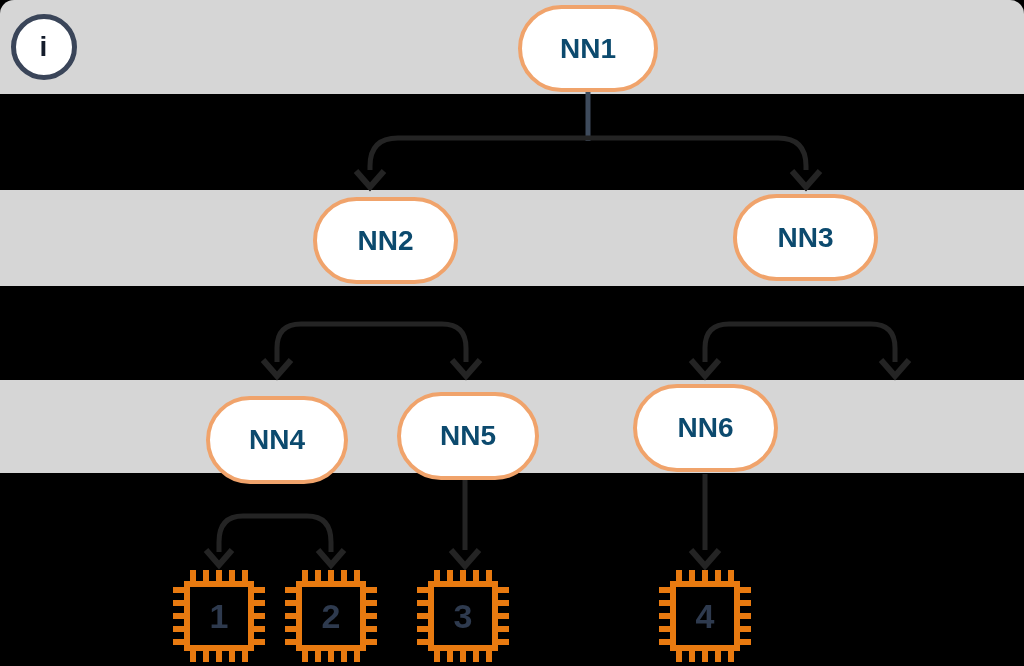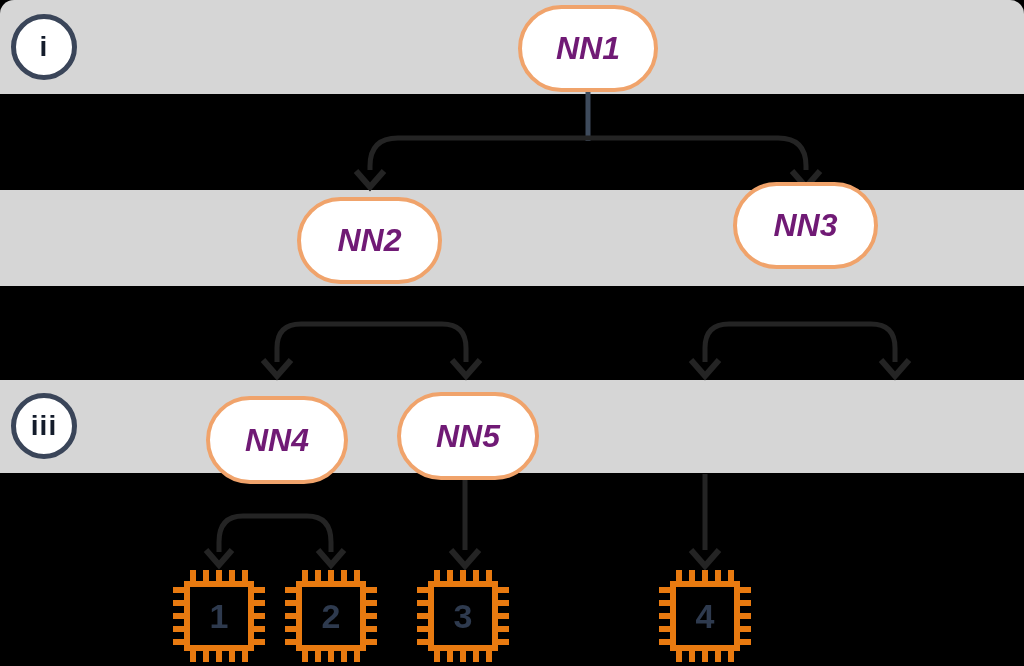--- a/index.html
+++ b/index.html
@@ -34,25 +34,25 @@
   .row-circle.r2{left:11px;top:202px;}
   .row-circle.r3{left:11px;top:393px;}
 
   .node{
     position:absolute;
     box-sizing:border-box;
     background:#fff;
     border:4px solid #f0a36b;
     border-radius:44px;
     display:flex;align-items:center;justify-content:center;
-    font-weight:bold;font-size:32px;color:#701a75;font-style:italic;
+    font-weight:bold;font-size:28px;color:#0c4a6e;
   }
   .n-nn1{left:518px;top:5px;width:140px;height:87px;}
-  .n-nn2{left:297px;top:197px;width:145px;height:87px;text-align:right;}
-  .n-nn3{left:733px;top:182px;width:145px;height:87px;}
+  .n-nn2{left:313px;top:197px;width:145px;height:87px;text-align:right;}
+  .n-nn3{left:733px;top:194px;width:145px;height:87px;}
   .n-nn4{left:206px;top:384px;width:142px;height:88px;margin-top:12px;}
   .n-nn5{left:397px;top:384px;width:142px;height:88px;margin-top:8px;}
   .n-nn6{left:633px;top:384px;width:145px;height:88px;}
   .n-nn7{left:823px;top:384px;width:145px;height:88px;}
 
   svg.edges{position:absolute;left:0;top:0;}
   .edge{stroke:#242424;stroke-width:5px;fill:none;stroke-linejoin:miter;}
   .edge.head{stroke-width:6px;}
   .stem{stroke:#3e4b5c;stroke-width:5px;fill:none;}
 
@@ -100,39 +100,39 @@
     <path class="edge" d="M465 473 V550"></path>
     <path class="edge head" d="M451 550 L465 566 L479 550"></path>
 
     <path class="edge" d="M705 474 V550"></path>
     <path class="edge head" d="M691 550 L705 566 L719 550"></path>
   </svg>
 
   <div class="row-circle r1">
     <span>i</span>
   </div>
-  <div class="row-circle r3">
-    <span>iii</span>
-  </div>
 
   <div class="node n-nn1">
     <span>NN1</span>
   </div>
   <div class="node n-nn2">
     <span>NN2</span>
   </div>
   <div class="node n-nn3">
     <span>NN3</span>
   </div>
   <div class="node n-nn4">
     <span>NN4</span>
   </div>
   <div class="node n-nn5">
     <span>NN5</span>
   </div>
+  <div class="node n-nn6">
+    <span>NN6</span>
+  </div>
 
   <div class="chip c1">
     <svg width="92" height="92" viewBox="0 0 92 92">
       <g fill="#e87a10">
         <rect x="17" y="0" width="6" height="12"></rect>
           <rect x="30" y="0" width="6" height="12"></rect>
           <rect x="43" y="0" width="6" height="12"></rect>
           <rect x="56" y="0" width="6" height="12"></rect>
           <rect x="69" y="0" width="6" height="12"></rect>
         <rect x="17" y="80" width="6" height="12"></rect>

